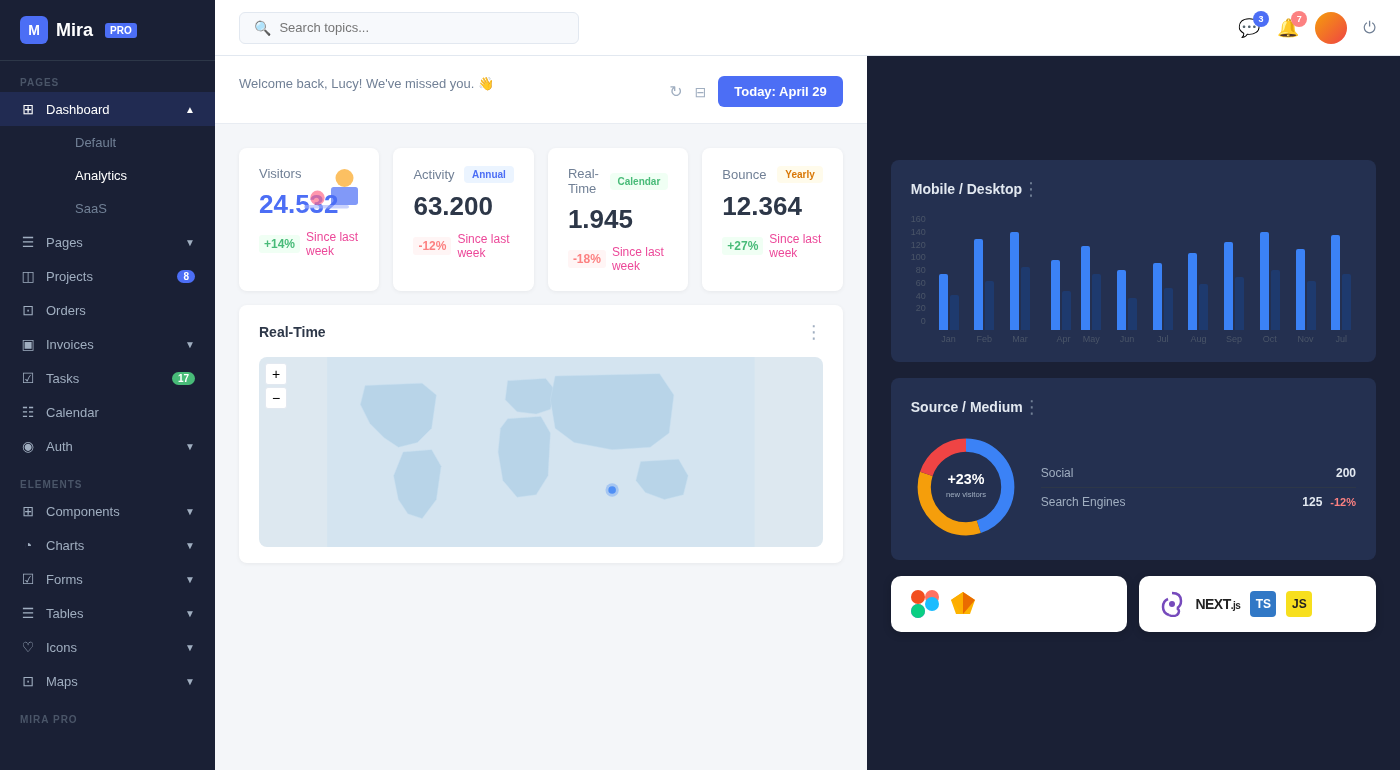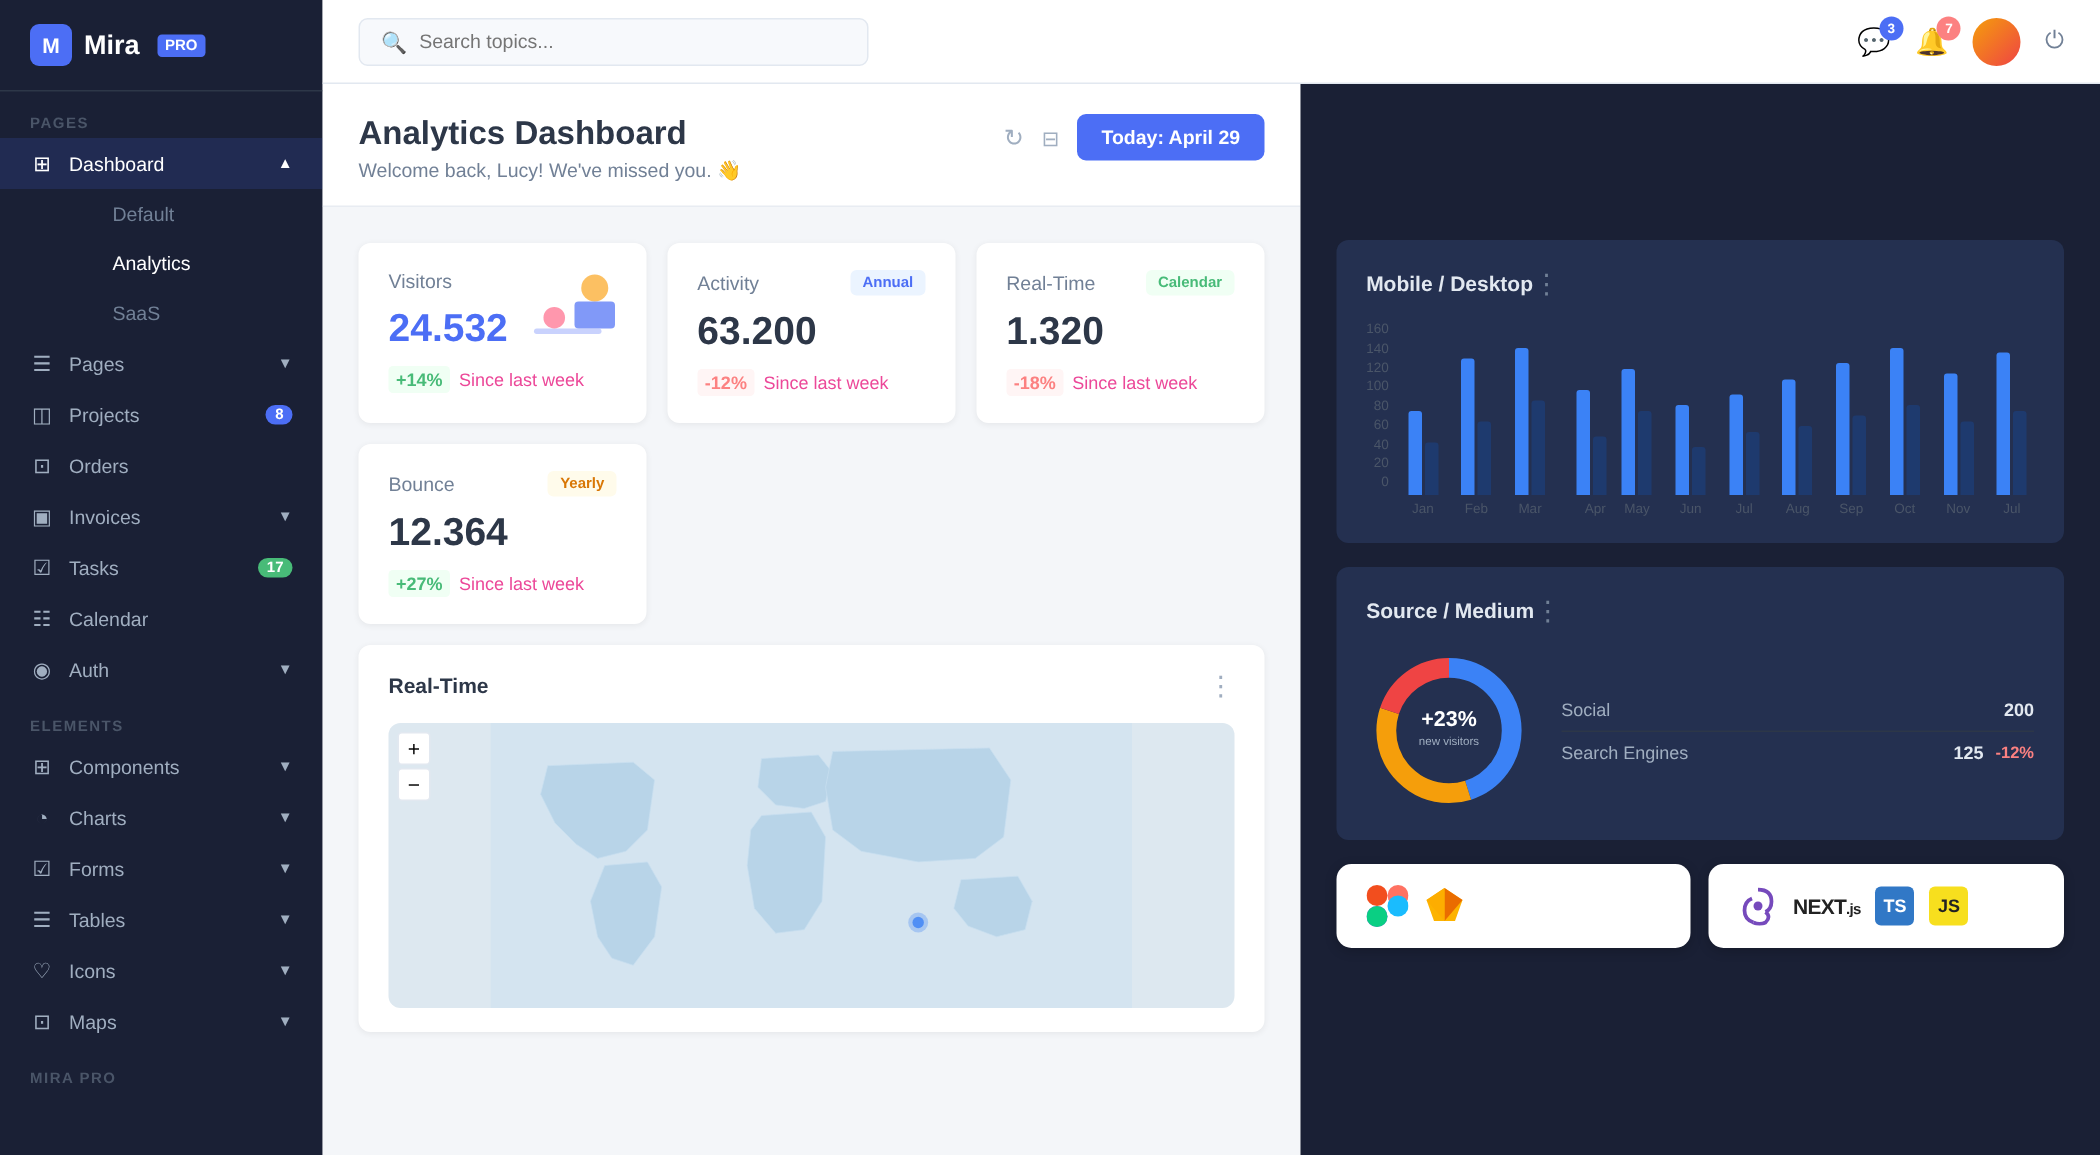--- a/index.html
+++ b/index.html
@@ -100,21 +100,21 @@
     
     .page-wrapper { display: flex; flex: 1; flex-direction: column; overflow: hidden; }
     .dashboard-content { display: flex; flex: 1; overflow: hidden; }
 
     
     .light-content { flex: 0 0 55%; background: #f4f6f9; padding: 28px 24px; overflow-y: auto; }
     
     .dark-content { flex: 1; background: #1a2035; padding: 28px 24px; overflow-y: auto; }
     .date-btn { background: #4c6ef5; color: white; border: none; border-radius: 6px; padding: 8px 16px; font-size: 13px; font-weight: 600; cursor: pointer; }
 
-    .two-col-grid { display: grid; grid-template-columns: 1fr 1fr 1fr; gap: 14px; margin-top: 18px; }
+    .two-col-grid { display: grid; grid-template-columns: 1fr 1fr 1fr 1fr; gap: 14px; margin-top: 18px; }
     .realtime-map-card { background: white; border-radius: 8px; padding: 16px 20px; box-shadow: 0 1px 4px rgba(0,0,0,0.06); margin-top: 14px; }
 
     
     .map-svg-bg { background: #dde8f0; border-radius: 8px; overflow: hidden; height: 190px; position: relative; }
 
   </style>
 </head>
 <body>
 
 <nav class="sidebar">
@@ -231,21 +231,20 @@
       <div class="power-btn">⏻</div>
     </div>
   </div>
 
   <div class="dashboard-content">
 
     <div class="light-content">
 
       <div style="display:flex;justify-content:space-between;align-items:flex-start;margin-bottom:20px;background:white;margin:-28px -24px 0;padding:20px 24px 16px;border-bottom:1px solid #e8ecf2;">
         <div>
-          <div class="page-title">Analytics Dashboard</div>
           <div class="page-subtitle">Welcome back, Lucy! We've missed you. 👋</div>
         </div>
         <div style="display:flex;align-items:center;gap:12px;">
           <span style="color:#a0aec0;cursor:pointer;font-size:16px;">↻</span>
           <span style="color:#a0aec0;cursor:pointer;font-size:14px;">⊟</span>
           <button class="date-btn">Today: April 29</button>
         </div>
       </div>
 
       <div class="two-col-grid" style="margin-top:24px;">
@@ -280,21 +279,21 @@
             <span class="stat-change neg">-12%</span>
             <span class="stat-since">Since last week</span>
           </div>
         </div>
 
         <div class="stat-card">
           <div class="stat-card-header">
             <span class="stat-label">Real-Time</span>
             <span class="stat-badge green">Calendar</span>
           </div>
-          <div class="stat-value">1.320</div>
+          <div class="stat-value">1.945</div>
           <div class="stat-footer">
             <span class="stat-change neg">-18%</span>
             <span class="stat-since">Since last week</span>
           </div>
         </div>
 
         <div class="stat-card">
           <div class="stat-card-header">
             <span class="stat-label">Bounce</span>
             <span class="stat-badge yellow">Yearly</span>

